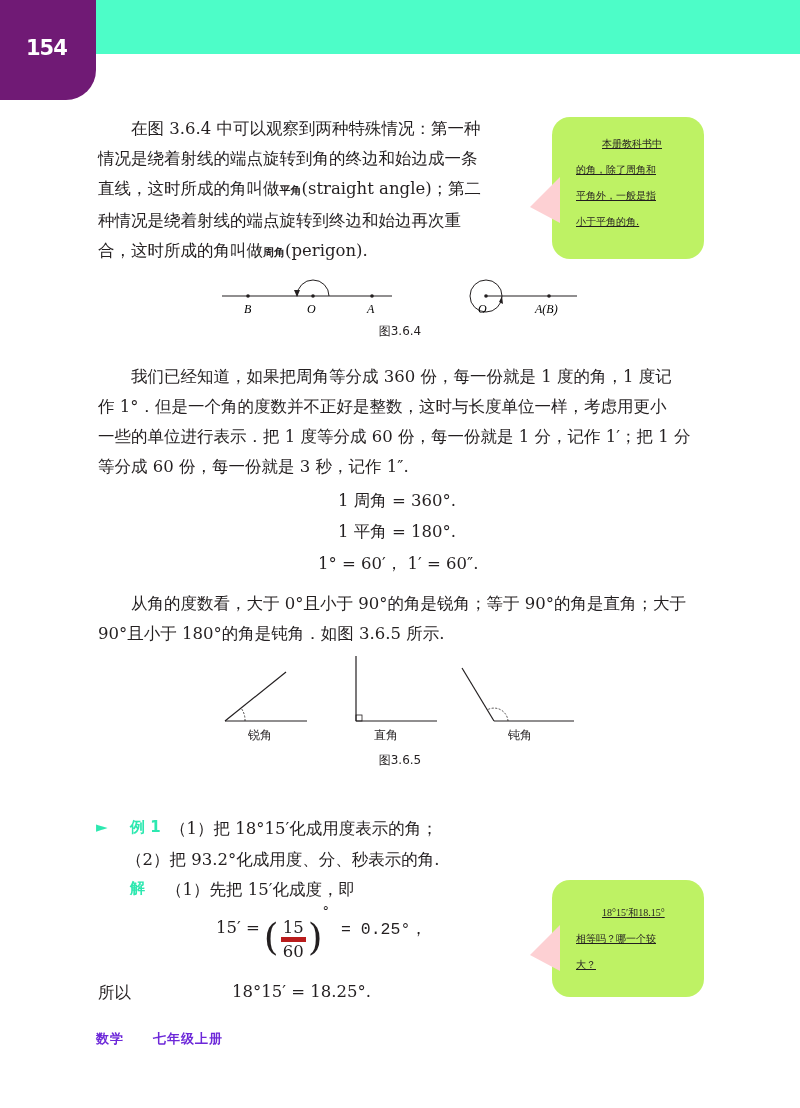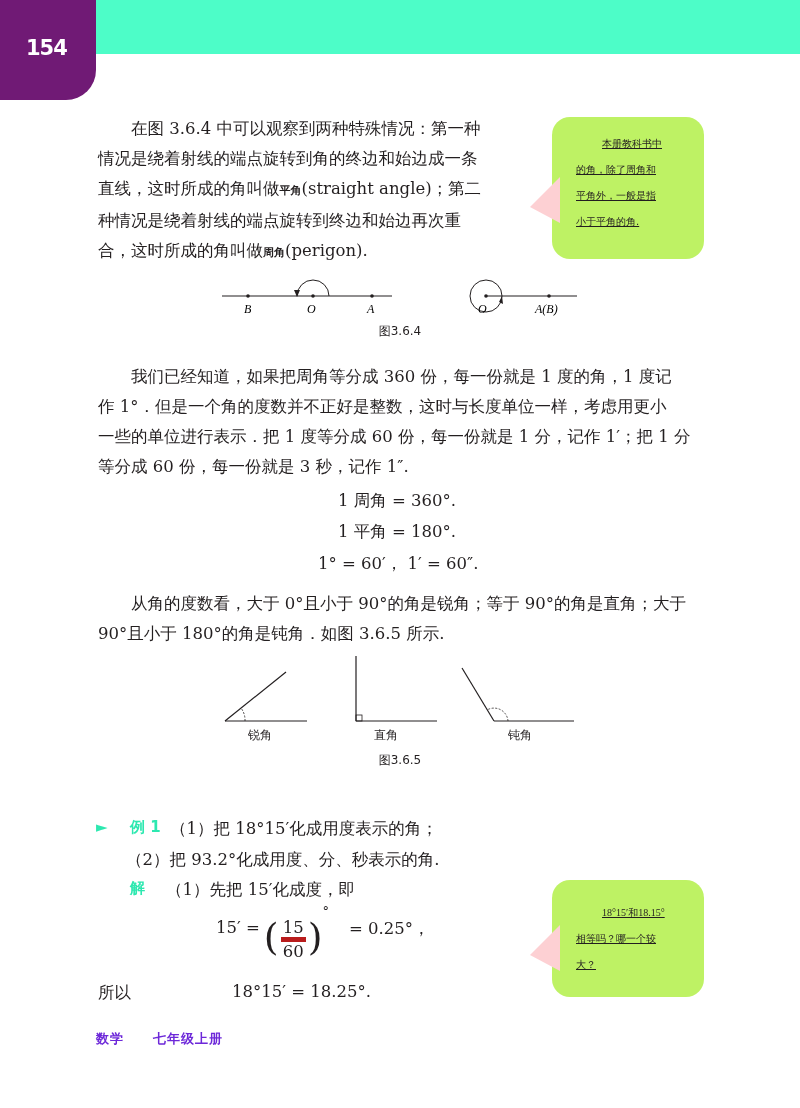--- a/index.html
+++ b/index.html
@@ -135,21 +135,21 @@
 
 <div style="position:absolute; left:216px; top:918px; height:44px; display:flex; font-size:16.5px; white-space:nowrap;">
   <span>15′ =</span>
   <span style="font-size:38px; font-weight:200; margin-left:4px; line-height:1;">(</span>
   <span style="display:inline-flex; flex-direction:column; align-items:center; margin:0 2px;">
     <span style="border-bottom:5px solid #b91c1c; padding:0 2px;">15</span>
     <span>60</span>
   </span>
   <span style="font-size:38px; font-weight:200; line-height:1;">)</span>
   <span style="position:relative; top:-14px; font-size:13px;">°</span>
-  <span style="margin-left:20px;">= 0.25°，</span>
+  <span style="margin-left:12px;font-family:Liberation Mono, monospace;">= 0.25°，</span>
 </div>
 
 <div class="eq" style="left:98px; top:982px;">所以</div>
 <div class="eq" style="left:232px; top:982px;">18°15′ = 18.25°.</div>
 
 <div class="callout" style="left:552px; top:880px; width:152px; height:117px; padding-top:20px;">
   <svg style="position:absolute; left:-22px; top:45px;" width="30" height="46">
     <polygon points="30,0 0,30 30,46" fill="#fdd0d3"></polygon>
   </svg>
   <p style="padding-left:26px; font-family:'Liberation Serif', serif;">18°15′和18.15°</p>

